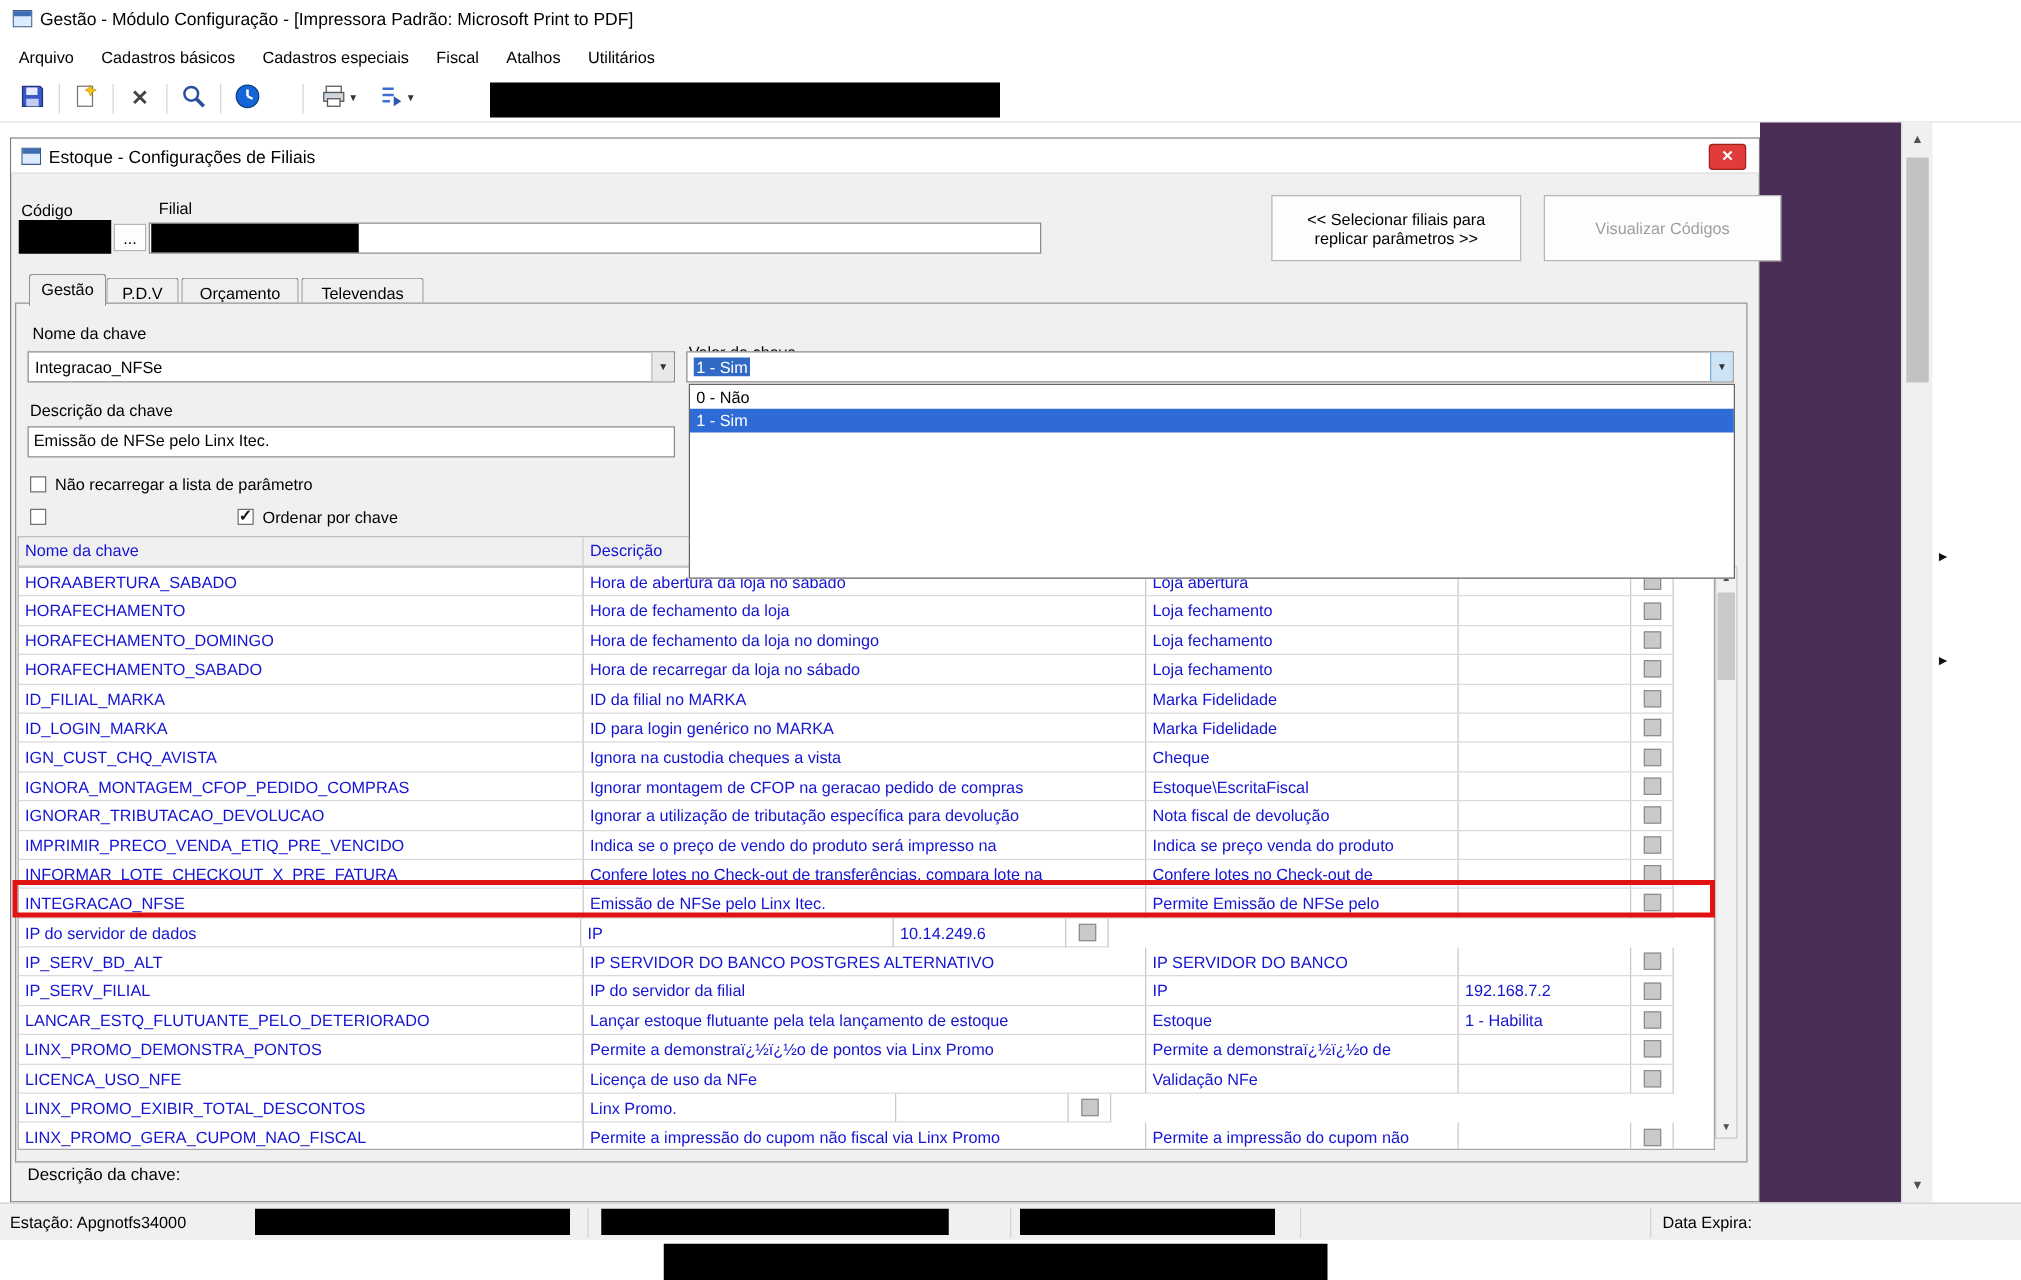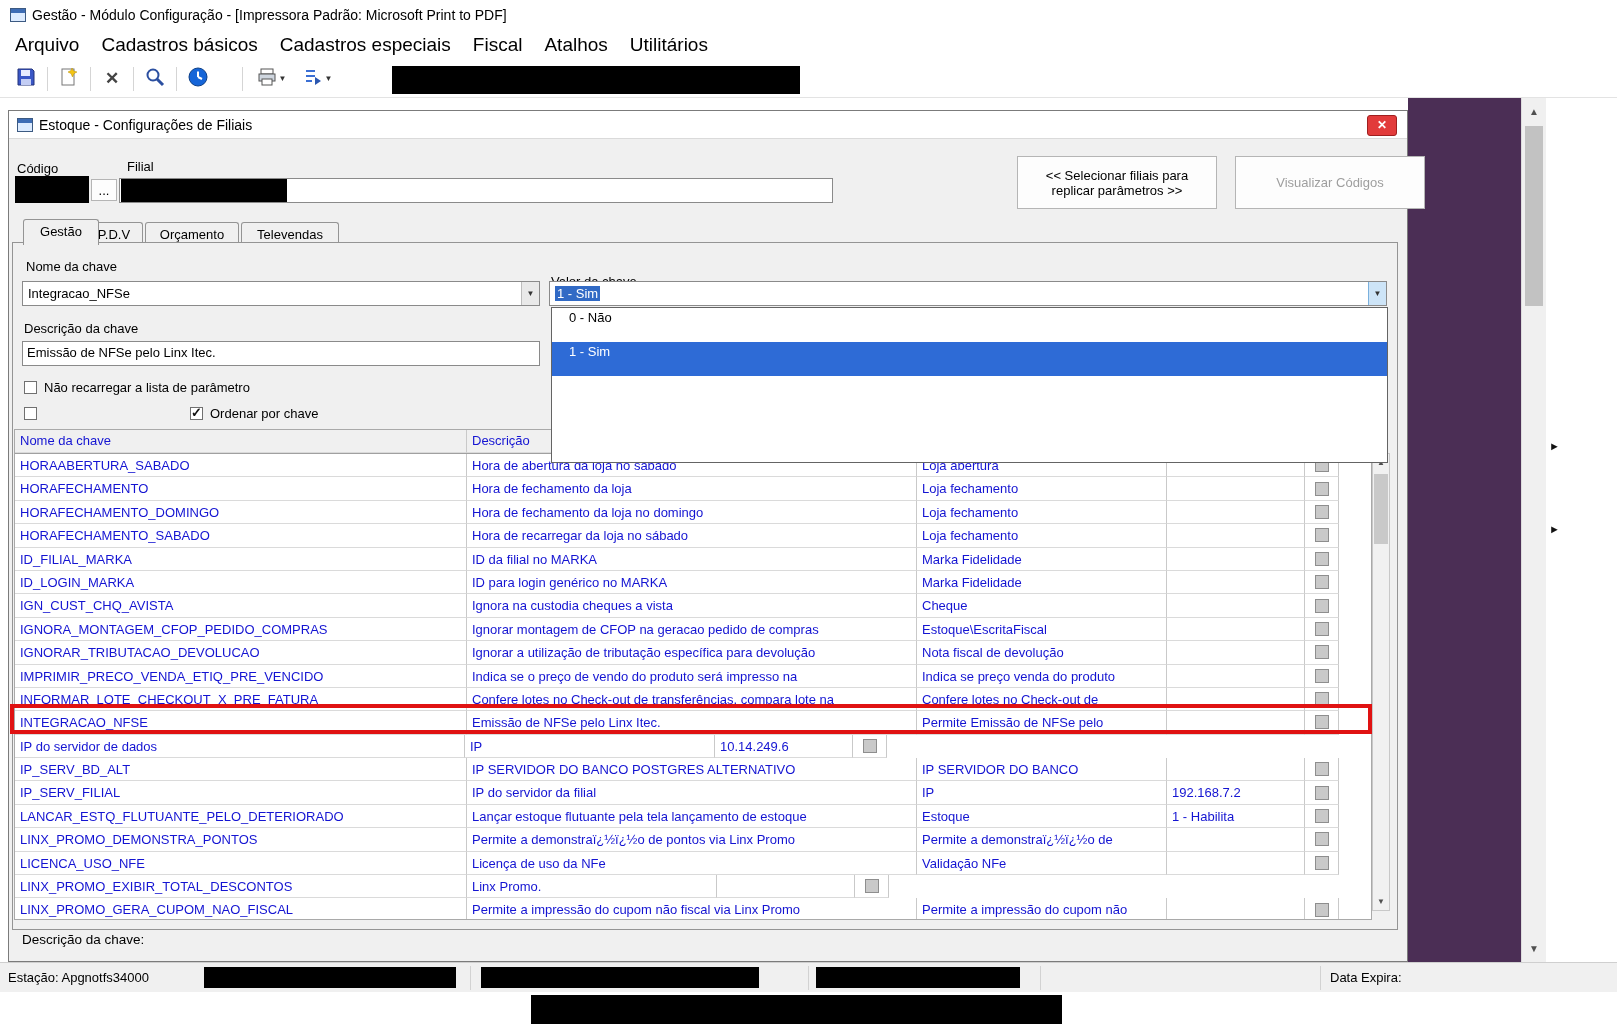--- a/index.html
+++ b/index.html
@@ -3,21 +3,21 @@
 <meta charset="utf-8">
 <style>
   html,body{margin:0;padding:0;}
   body{width:1617px;height:1024px;overflow:hidden;background:#ffffff;
        font-family:"Liberation Sans",sans-serif;font-size:13px;color:#000;position:relative;}
   .abs{position:absolute;}
   
   .titlebar{left:0;top:0;width:1617px;height:30px;background:#fff;}
   .titlebar .ttl{position:absolute;left:32px;top:7px;font-size:14px;white-space:nowrap;}
   .menubar{left:0;top:30px;width:1617px;height:30px;background:#fff;display:flex;align-items:center;padding-left:4px;box-sizing:border-box;}
-  .menu-item{padding:4px 11px;font-size:19px;cursor:default;white-space:nowrap;}
+  .menu-item{padding:4px 11px;font-size:13px;cursor:default;white-space:nowrap;}
   .toolbar{left:0;top:60px;width:1617px;height:38px;background:#fff;border-bottom:1px solid #e3e3e3;display:flex;align-items:center;box-sizing:border-box;padding-left:10px;}
   .tb-btn{width:32px;height:30px;display:flex;align-items:center;justify-content:center;}
   .tb-sep{width:1px;height:24px;background:#d5d5d5;margin:0 5px;}
   .caret{font-size:8px;color:#333;margin-left:1px;}
   .tb-x{font-size:17px;font-weight:bold;color:#444;}
   
   .mdi-purple{left:1408px;top:98px;width:113px;height:864px;background:#4b2e55;}
   .main-scroll{left:1521px;top:98px;width:25px;height:864px;background:#f0f0f0;border-left:1px solid #dcdcdc;box-sizing:border-box;}
   .sb-arrow{position:absolute;left:0;width:100%;text-align:center;font-size:10px;color:#505050;}
   .main-thumb{position:absolute;left:3px;top:28px;width:18px;height:180px;background:#c2c2c2;}
@@ -37,21 +37,21 @@
   .tab.active{z-index:5;background:#f0f0f0;}
   .panel{position:absolute;left:12px;top:242px;width:1386px;height:688px;border:1px solid #949494;background:#f0f0f0;box-sizing:border-box;}
   
   .combo{position:absolute;background:#fff;border:1px solid #8a8a8a;box-sizing:border-box;font-size:13px;}
   .combo .val{position:absolute;left:5px;top:4px;white-space:nowrap;}
   .combo .btn{position:absolute;right:0;top:0;width:18px;height:100%;background:#e9e9e9;border-left:1px solid #bdbdbd;text-align:center;font-size:8px;color:#333;line-height:23px;box-sizing:border-box;}
   .combo .btn.blue{background:#cde4f7;border-left:1px solid #7ab0dd;}
   .combo-sel{background:#316ac5;color:#fff;padding:0 2px;}
   
   .dd{position:absolute;left:551px;top:307px;width:837px;height:156px;background:#fff;border:1px solid #646464;z-index:50;box-sizing:border-box;}
-  .dd-item{height:34px;line-height:19px;padding-left:17px;font-size:13px;white-space:nowrap;}
+  .dd-item{height:19px;line-height:19px;padding-left:5px;font-size:13px;white-space:nowrap;}
   .dd-item.sel{background:#2e6bd6;color:#fff;}
   
   .cbx{position:absolute;width:13px;height:13px;background:#fff;border:1px solid #707070;box-sizing:border-box;}
   .cbx.checked::after{content:"✓";position:absolute;left:0px;top:-3px;font-size:13px;font-weight:bold;color:#111;}
   
   .grid{position:absolute;left:14px;top:429px;width:1358px;height:491px;background:#fff;border:1px solid #a9a9a9;box-sizing:border-box;overflow:hidden;z-index:1;}
   .ghead{display:flex;height:23px;background:#f0f0f0;border-bottom:1px solid #a0a0a0;}
   .ghead .gcell{color:#1414d2;font-size:13px;line-height:22px;background:#f0f0f0;}
   .grow{display:flex;height:23.4px;}
   .gcell{box-sizing:border-box;border-right:1px solid #c9c9c9;border-bottom:1px solid #dadada;padding-left:5px;white-space:nowrap;overflow:hidden;color:#1414d2;font-size:13px;line-height:23px;}
@@ -188,21 +188,21 @@
   <div class="tbox" style="left:110px;top:67px;width:714px;height:25px;"></div>
   <div class="redact" style="left:112px;top:68px;width:166px;height:23px;"></div>
 
   <div class="win-btn" style="left:1008px;top:45px;width:200px;height:53px;">
     <span style="padding:0 8px;">&lt;&lt; Selecionar filiais para replicar parâmetros &gt;&gt;</span>
   </div>
   <div class="win-btn disabled" style="left:1226px;top:45px;width:190px;height:53px;">
     <span>Visualizar Códigos</span>
   </div>
 
-  <div class="tab active" style="left:14px;top:108px;width:76px;height:26px;">Gestão</div>
+  <div class="tab active" style="left:14px;top:108px;width:62px;height:26px;">Gestão</div>
   <div class="tab" style="left:76px;top:111px;width:58px;height:23px;">P.D.V</div>
   <div class="tab" style="left:136px;top:111px;width:94px;height:23px;">Orçamento</div>
   <div class="tab" style="left:232px;top:111px;width:98px;height:23px;">Televendas</div>
 </div>
 
 <div class="abs panel"></div>
 
 <span class="abs lbl" style="left:26px;top:259px;">Nome da chave</span>
 <div class="abs combo" style="left:22px;top:281px;width:518px;height:25px;">
   <span class="val">Integracao_NFSe</span>

